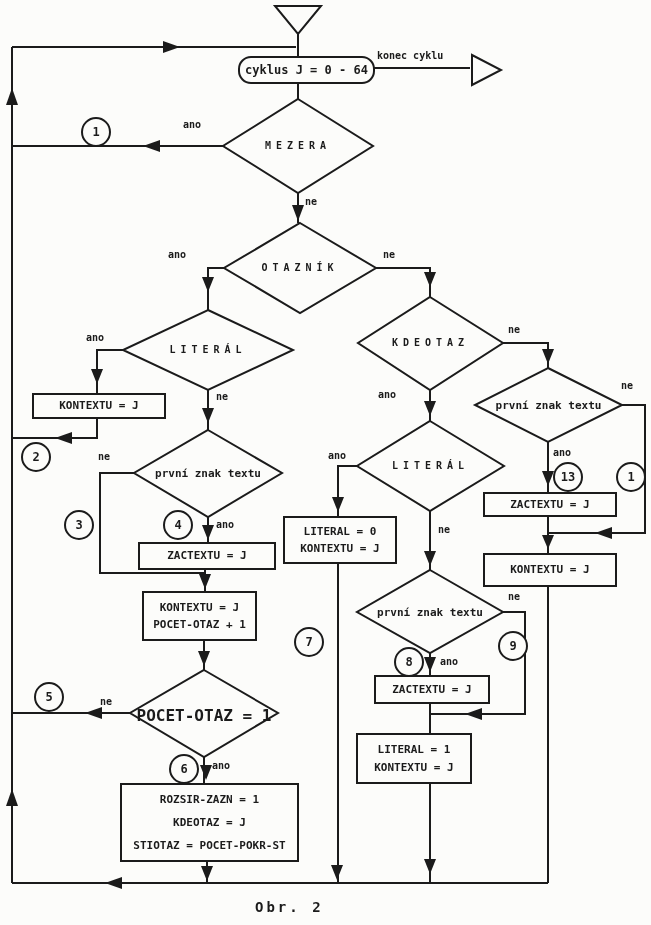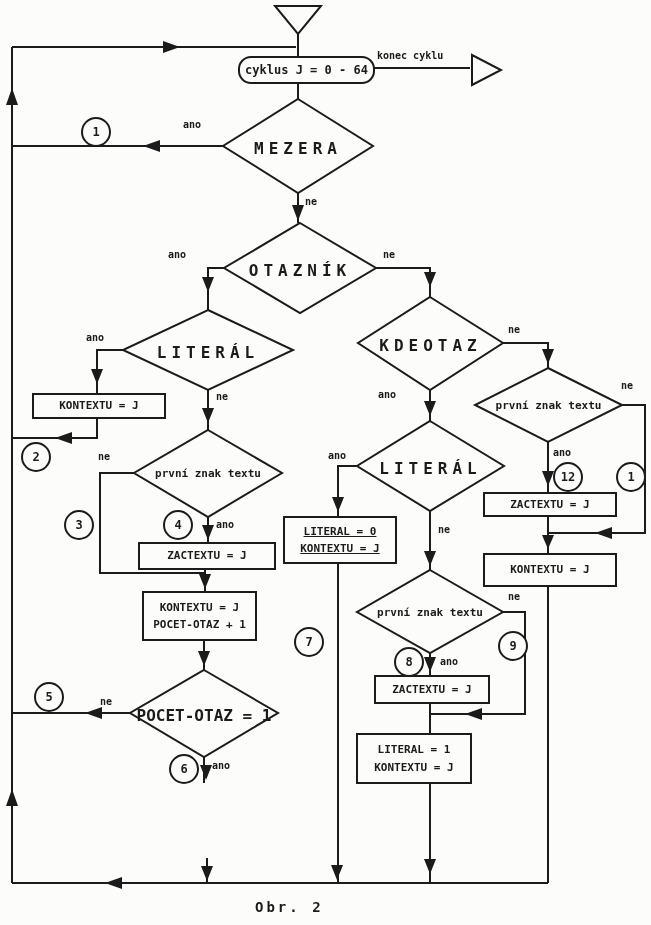--- a/index.html
+++ b/index.html
@@ -1,20 +1,20 @@
 <!DOCTYPE html>
 <html><head>
 <meta charset="utf-8">
 <style>
   html,body{margin:0;padding:0;background:#e8e8e4;}
   #page{position:relative;width:651px;height:925px;background:#fcfcfa;overflow:hidden;
         font-family:"DejaVu Sans Mono","Liberation Mono",monospace;color:#1b1b1b;}
   #wires{position:absolute;left:0;top:0;}
   .lbl{position:absolute;font-size:10px;font-weight:bold;white-space:nowrap;line-height:1;}
-  .kw{letter-spacing:5px;font-size:16px;}
+  .kw{letter-spacing:5px;font-size:10px;}
   .dtext{position:absolute;text-align:center;font-weight:bold;white-space:nowrap;line-height:1;}
   .pbox{position:absolute;border:2px solid #1b1b1b;background:#fcfcfa;display:flex;
         flex-direction:column;align-items:center;justify-content:center;
         font-size:11px;font-weight:bold;text-align:center;line-height:1.55;}
   .circ{position:absolute;width:26px;height:26px;border:2px solid #1b1b1b;border-radius:50%;
         background:#fcfcfa;display:flex;align-items:center;justify-content:center;
         font-size:12px;font-weight:bold;}
   .term{position:absolute;border:2px solid #1b1b1b;border-radius:13px;background:#fcfcfa;
         display:flex;align-items:center;justify-content:center;font-size:12px;font-weight:bold;}
   .caption{position:absolute;font-size:14px;font-weight:bold;letter-spacing:3px;text-align:center;}
@@ -129,21 +129,26 @@
   <div class="pbox" style="left:32px;top:393px;width:130px;height:22px;">
     <div>KONTEXTU = J</div>
   </div>
   <div class="pbox" style="left:138px;top:542px;width:134px;height:24px;">
     <div>ZACTEXTU = J</div>
   </div>
   <div class="pbox" style="left:142px;top:591px;width:111px;height:46px;">
     <div>KONTEXTU = J</div>
     <div>POCET-OTAZ + 1</div>
   </div>
-  <div class="pbox" style="left:283px;top:516px;width:110px;height:44px;text-decoration:underline;">
+  <div class="pbox" style="left:120px;top:783px;width:175px;height:75px;line-height:2.1;">
+    <div>ROZSIR-ZAZN = 1</div>
+    <div>KDEOTAZ = J</div>
+    <div>STIOTAZ = POCET-POKR-ST</div>
+  </div>
+  <div class="pbox" style="left:283px;top:516px;width:110px;height:44px;">
     <div>LITERAL = 0</div>
     <div>KONTEXTU = J</div>
   </div>
   <div class="pbox" style="left:374px;top:675px;width:112px;height:25px;">
     <div>ZACTEXTU = J</div>
   </div>
   <div class="pbox" style="left:356px;top:733px;width:112px;height:47px;">
     <div>LITERAL = 1</div>
     <div>KONTEXTU = J</div>
   </div>
@@ -194,20 +199,20 @@
   <div class="circ" style="left:294px;top:627px;">
       <span>7</span>
     </div>
   <div class="circ" style="left:394px;top:647px;">
       <span>8</span>
     </div>
   <div class="circ" style="left:498px;top:631px;">
       <span>9</span>
     </div>
   <div class="circ" style="left:553px;top:462px;">
-      <span>12</span>
+      <span>13</span>
     </div>
   <div class="circ" style="left:616px;top:462px;">
       <span>1</span>
     </div>
 
   <div class="caption" style="left:255px;top:899px;">Obr. 2</div>
 </div>
 
 </body></html>

